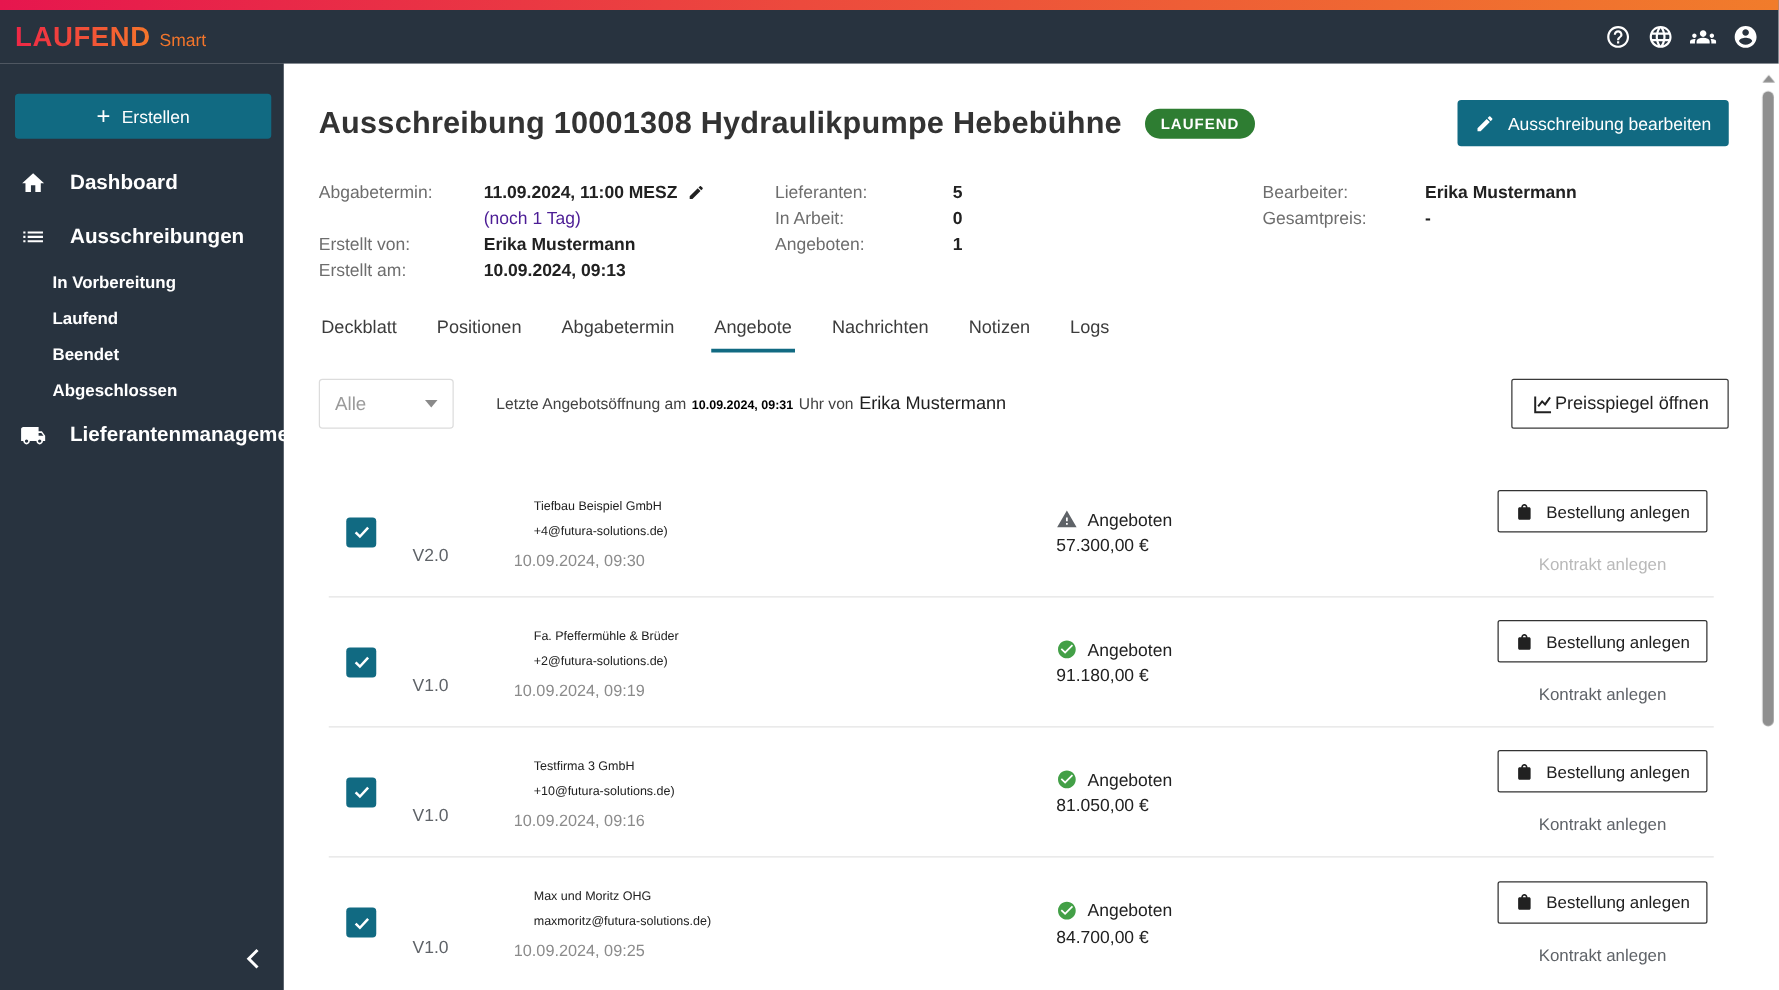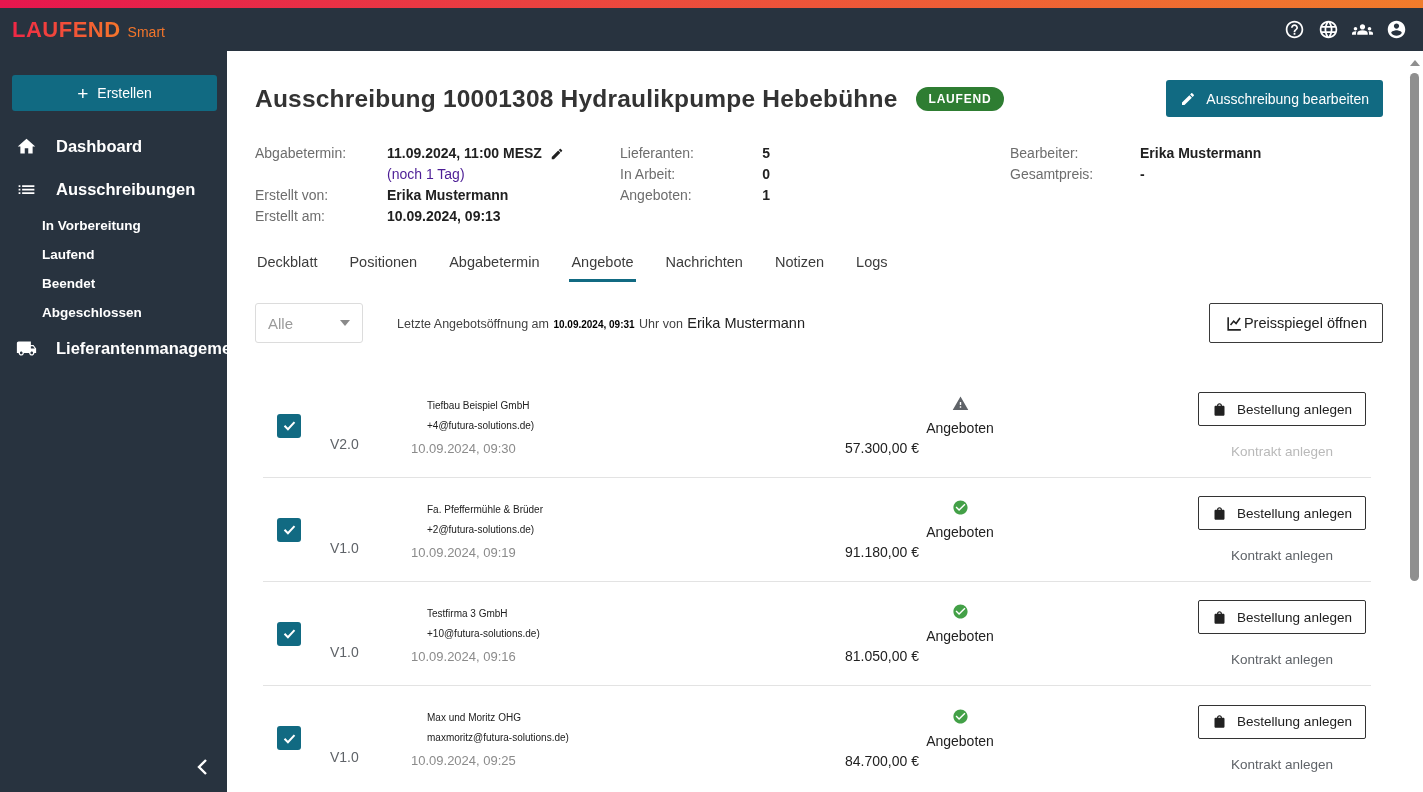--- a/index.html
+++ b/index.html
@@ -89,21 +89,21 @@
   .offer-row:last-child { border-bottom: none; }
   .cell-check { flex: none; width: 67px; padding-left: 14px; }
   .checkbox { width: 24px; height: 24px; background: #116a82; border-radius: 3px; border: none;
     display: flex; align-items: center; justify-content: center; cursor: pointer; }
   .checkbox svg { width: 15px; height: 15px; stroke: #fff; stroke-width: 3.2; fill: none; }
   .cell-version { flex: none; width: 81px; color: #5f6368; font-size: 14px; margin-top: 37px; }
   .cell-company { flex: none; width: 434px; }
   .company-name, .company-email { font-size: 10px; color: #212121; line-height: 20px; margin-left: 16px; }
   .company-date { font-size: 13px; color: #8b8b8b; margin-top: 5px; }
   .cell-status { flex: none; width: 230px; font-size: 14px; color: #212121; }
-  .status-line { display: flex; align-items: center; gap: 8px; flex-direction: column; }
+  .status-line { display: flex; align-items: center; gap: 8px; }
   .status-icon { display: flex; }
   .status-icon.warn svg { width: 17px; height: 17px; fill: #5f6368; }
   .status-icon.ok svg { width: 17px; height: 17px; fill: #43a047; }
   .amount { margin-top: 4px; }
   .cell-actions { margin-left: auto; width: 178px; display: flex; flex-direction: column; align-items: center; }
   .order-btn { display: flex; align-items: center; gap: 10px; height: 34px; padding: 0 13px;
     border: 1px solid #333; background: #fff; border-radius: 2px; font-size: 13.5px; color: #212121;
     font-family: inherit; cursor: pointer; white-space: nowrap; }
   .order-btn svg { width: 15px; height: 15px; fill: #212121; }
   .contract-link { margin-top: 18px; font-size: 13.5px; color: #5f6368; cursor: pointer; background: none; border: none; font-family: inherit; }

